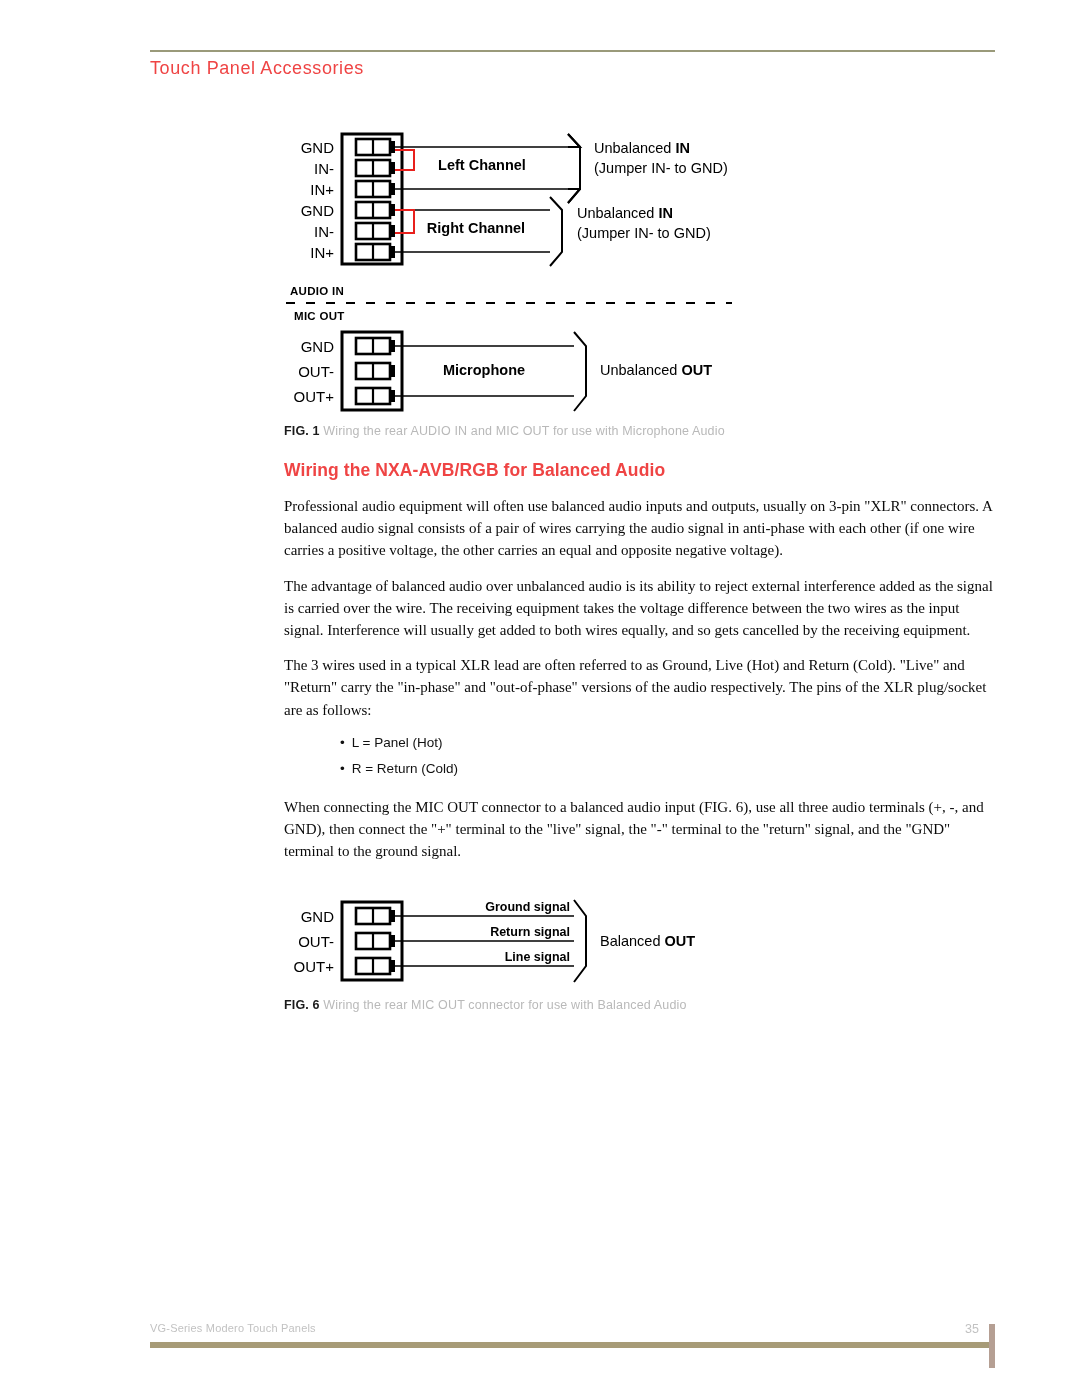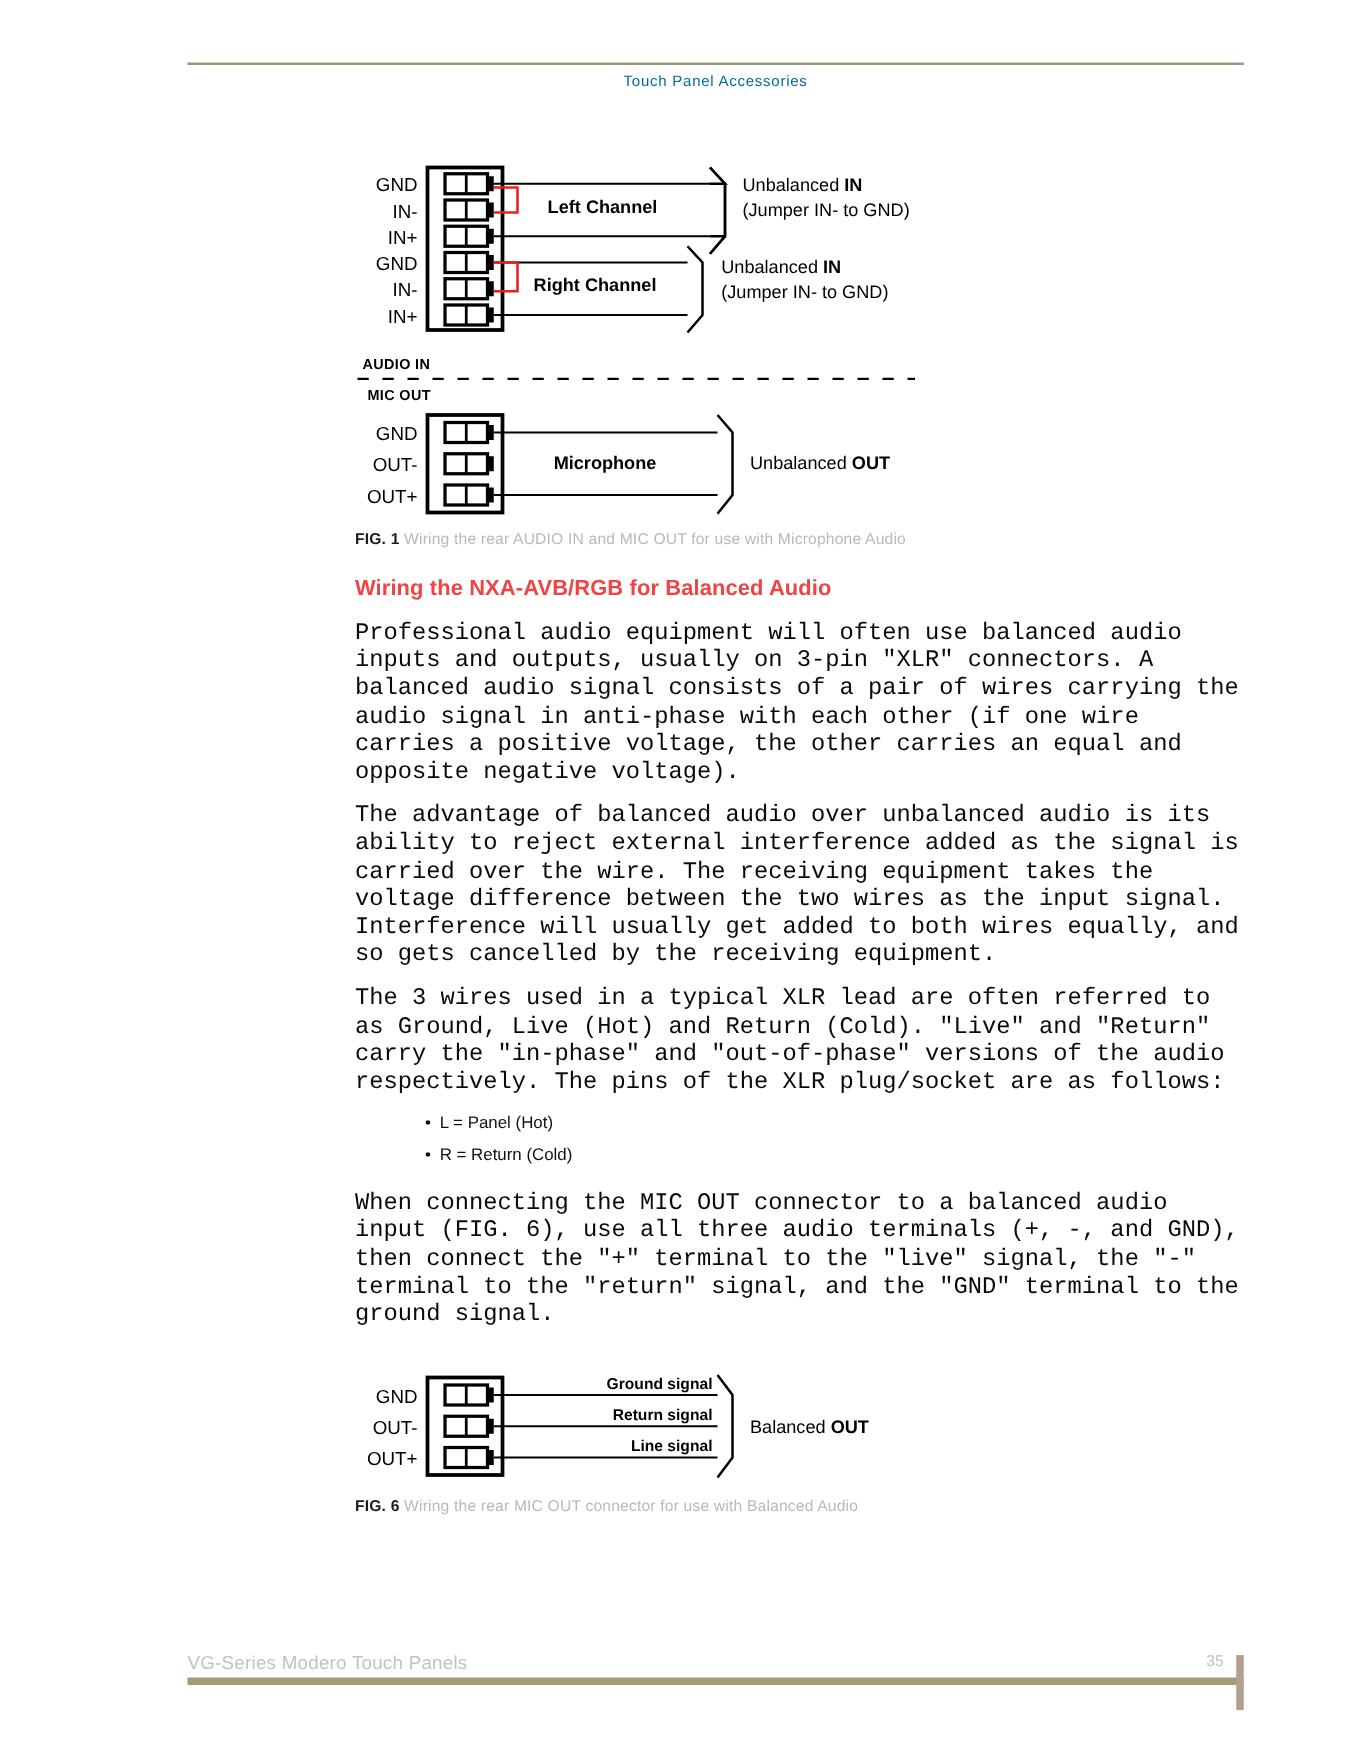--- a/index.html
+++ b/index.html
@@ -13,25 +13,25 @@
   }
 
   
   .page-header{
     position:absolute; left:150px; top:50px; width:845px;
   }
   .header-rule{
     height:1.5px; background:#9a9a7a; width:100%;
   }
   .header-text{
-    text-align:center;
-    font-family:"Liberation Sans", sans-serif;
-    font-size:12px;
+    text-align:left;
+    font-family:"Liberation Sans", sans-serif;
+    font-size:18px;
     letter-spacing:0.6px;
-    color:#0369a1;
+    color:#ef4444;
     padding-top:6px;
   }
 
   
   .content{
     position:absolute; left:284px; top:120px; width:712px;
   }
 
   
   .figure{ position:relative; }
@@ -74,22 +74,22 @@
   
   h2.section-heading{
     font-family:"Liberation Sans", sans-serif;
     font-size:17.5px;
     font-weight:bold;
     color:#ef4444;
     margin:22px 0 14px 0;
     letter-spacing:0.1px;
   }
   p.body{
-    font-family:Liberation Mono, monospace;
-    font-size:19px;
+    font-family:Liberation Serif, serif;
+    font-size:15px;
     line-height:22.2px;
     margin:0 0 13px 0;
     text-align:left;
     color:#0a0a0a;
   }
   ul.pinlist{
     list-style:none;
     margin:14px 0 20px 0;
     padding:0 0 0 56px;
     font-family:"Liberation Sans", sans-serif;
@@ -98,21 +98,21 @@
   }
   ul.pinlist li{ margin:0 0 11px 0; }
   ul.pinlist li:before{ content:"\2022"; padding-right:7px; }
 
   
   .page-footer{
     position:absolute; left:150px; top:1322px; width:845px; height:26px;
   }
   .footer-text{
     font-family:"Liberation Sans", sans-serif;
-    font-size:15px;
+    font-size:11px;
     color:#c2c2c2;
     letter-spacing:0.2px;
     position:absolute; left:0; top:0;
   }
   .footer-page{
     font-family:"Liberation Sans", sans-serif;
     font-size:12.5px;
     color:#c2c2c2;
     position:absolute; right:16px; top:0;
   }

